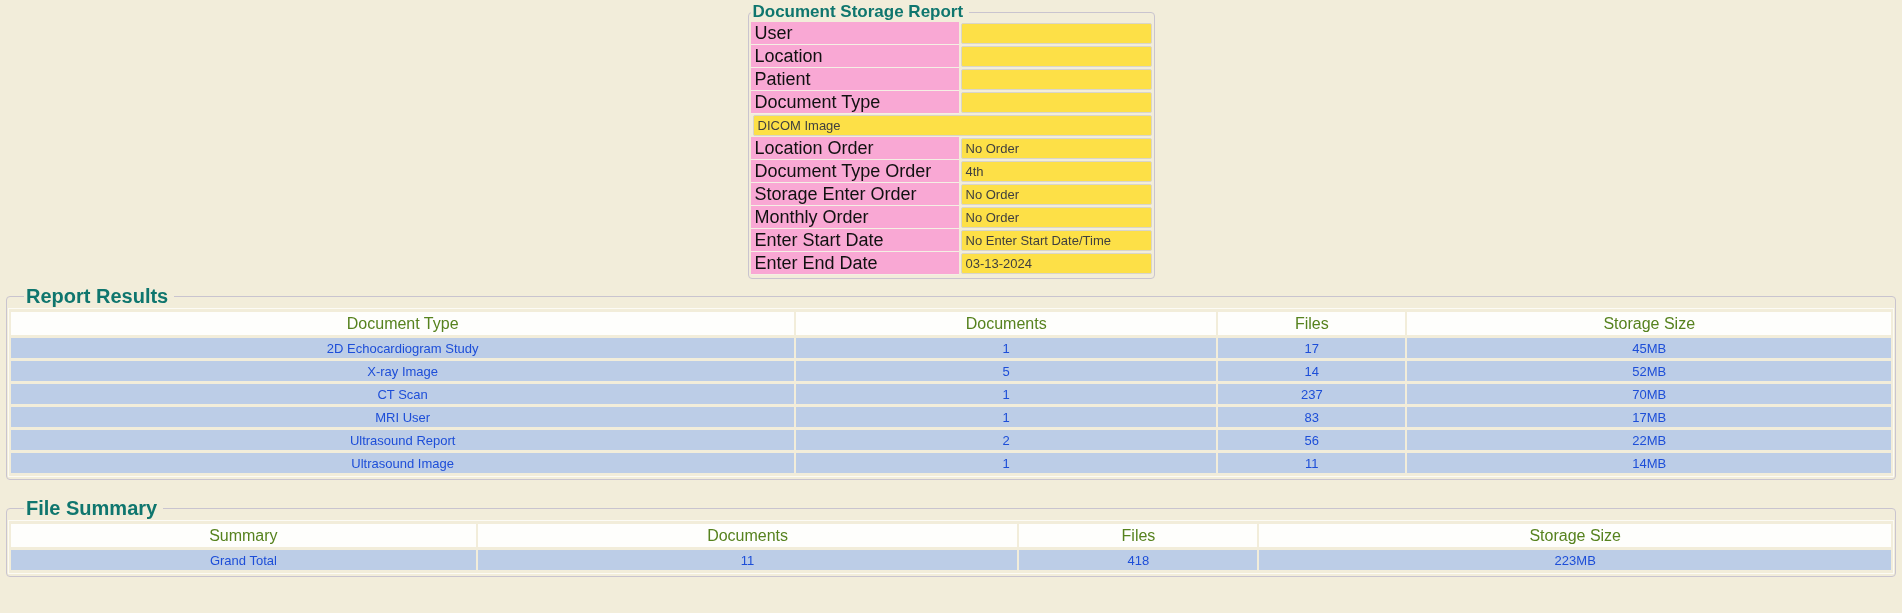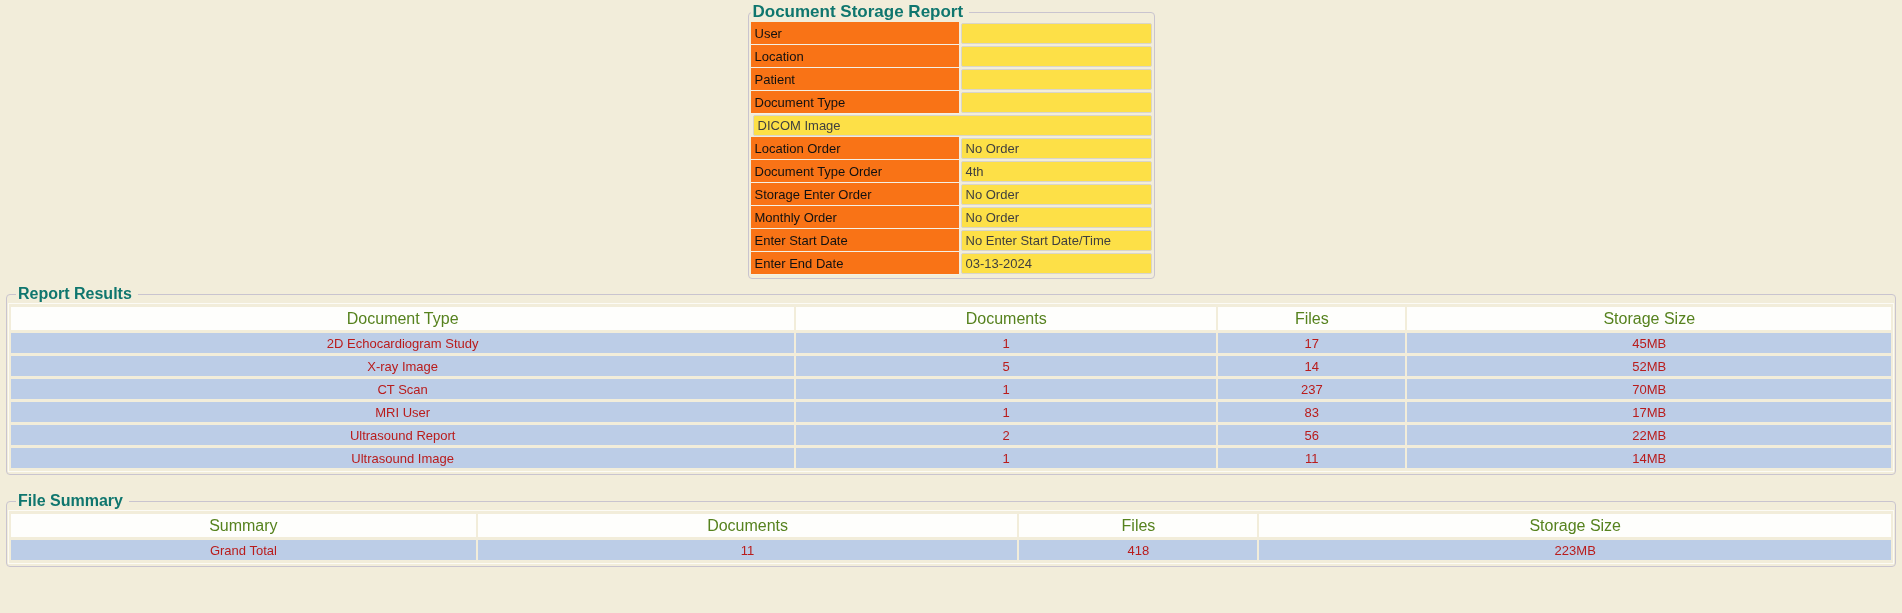--- a/index.html
+++ b/index.html
@@ -25,23 +25,23 @@
   
   .param-fieldset {
     width: 401px;
     margin: 2px auto 0;
     padding: 0 2px 3px;
   }
   .param-fieldset legend { font-size: 17px; }
   .frow { display: flex; height: 23px; align-items: stretch; }
   .flabel {
     width: 208px;
-    background: #f97316;
+    background: #f9a8d4;
     border-bottom: 1px solid #f4f0e4;
-    font-size: 13px;
+    font-size: 18px;
     line-height: 23px;
     padding-left: 4px;
     color: #111;
     white-space: nowrap;
     overflow: hidden;
     box-sizing: border-box;
   }
   .fvalue {
     flex: 1;
     margin: 1px 0 1px 2px;
@@ -54,21 +54,21 @@
     color: #3f3f3f;
     white-space: nowrap;
     overflow: hidden;
   }
 
   
   .section-fieldset {
     margin: 6px 6px 0;
     padding: 0 1px 2px;
   }
-  .section-fieldset legend { font-size: 16px; margin-left: 8px; }
+  .section-fieldset legend { font-size: 20px; margin-left: 16px; }
   .file-summary-fieldset { margin-top: 17px; }
 
   table.report {
     width: 100%;
     border-collapse: separate;
     border-spacing: 2px 3px;
     border: 1px solid #fcfbf5;
     table-layout: fixed;
   }
   table.report th {
@@ -77,21 +77,21 @@
     font-weight: normal;
     font-size: 16px;
     height: 23px;
     text-align: center;
     padding: 0;
     overflow: hidden;
     white-space: nowrap;
   }
   table.report td {
     background: #bccde7;
-    color: #b91c1c;
+    color: #1d4ed8;
     font-size: 13px;
     height: 20px;
     text-align: center;
     padding: 0;
     overflow: hidden;
     white-space: nowrap;
   }
   
   .rr-col-doctype  { width: 41.8%; }
   .rr-col-docs     { width: 22.4%; }

